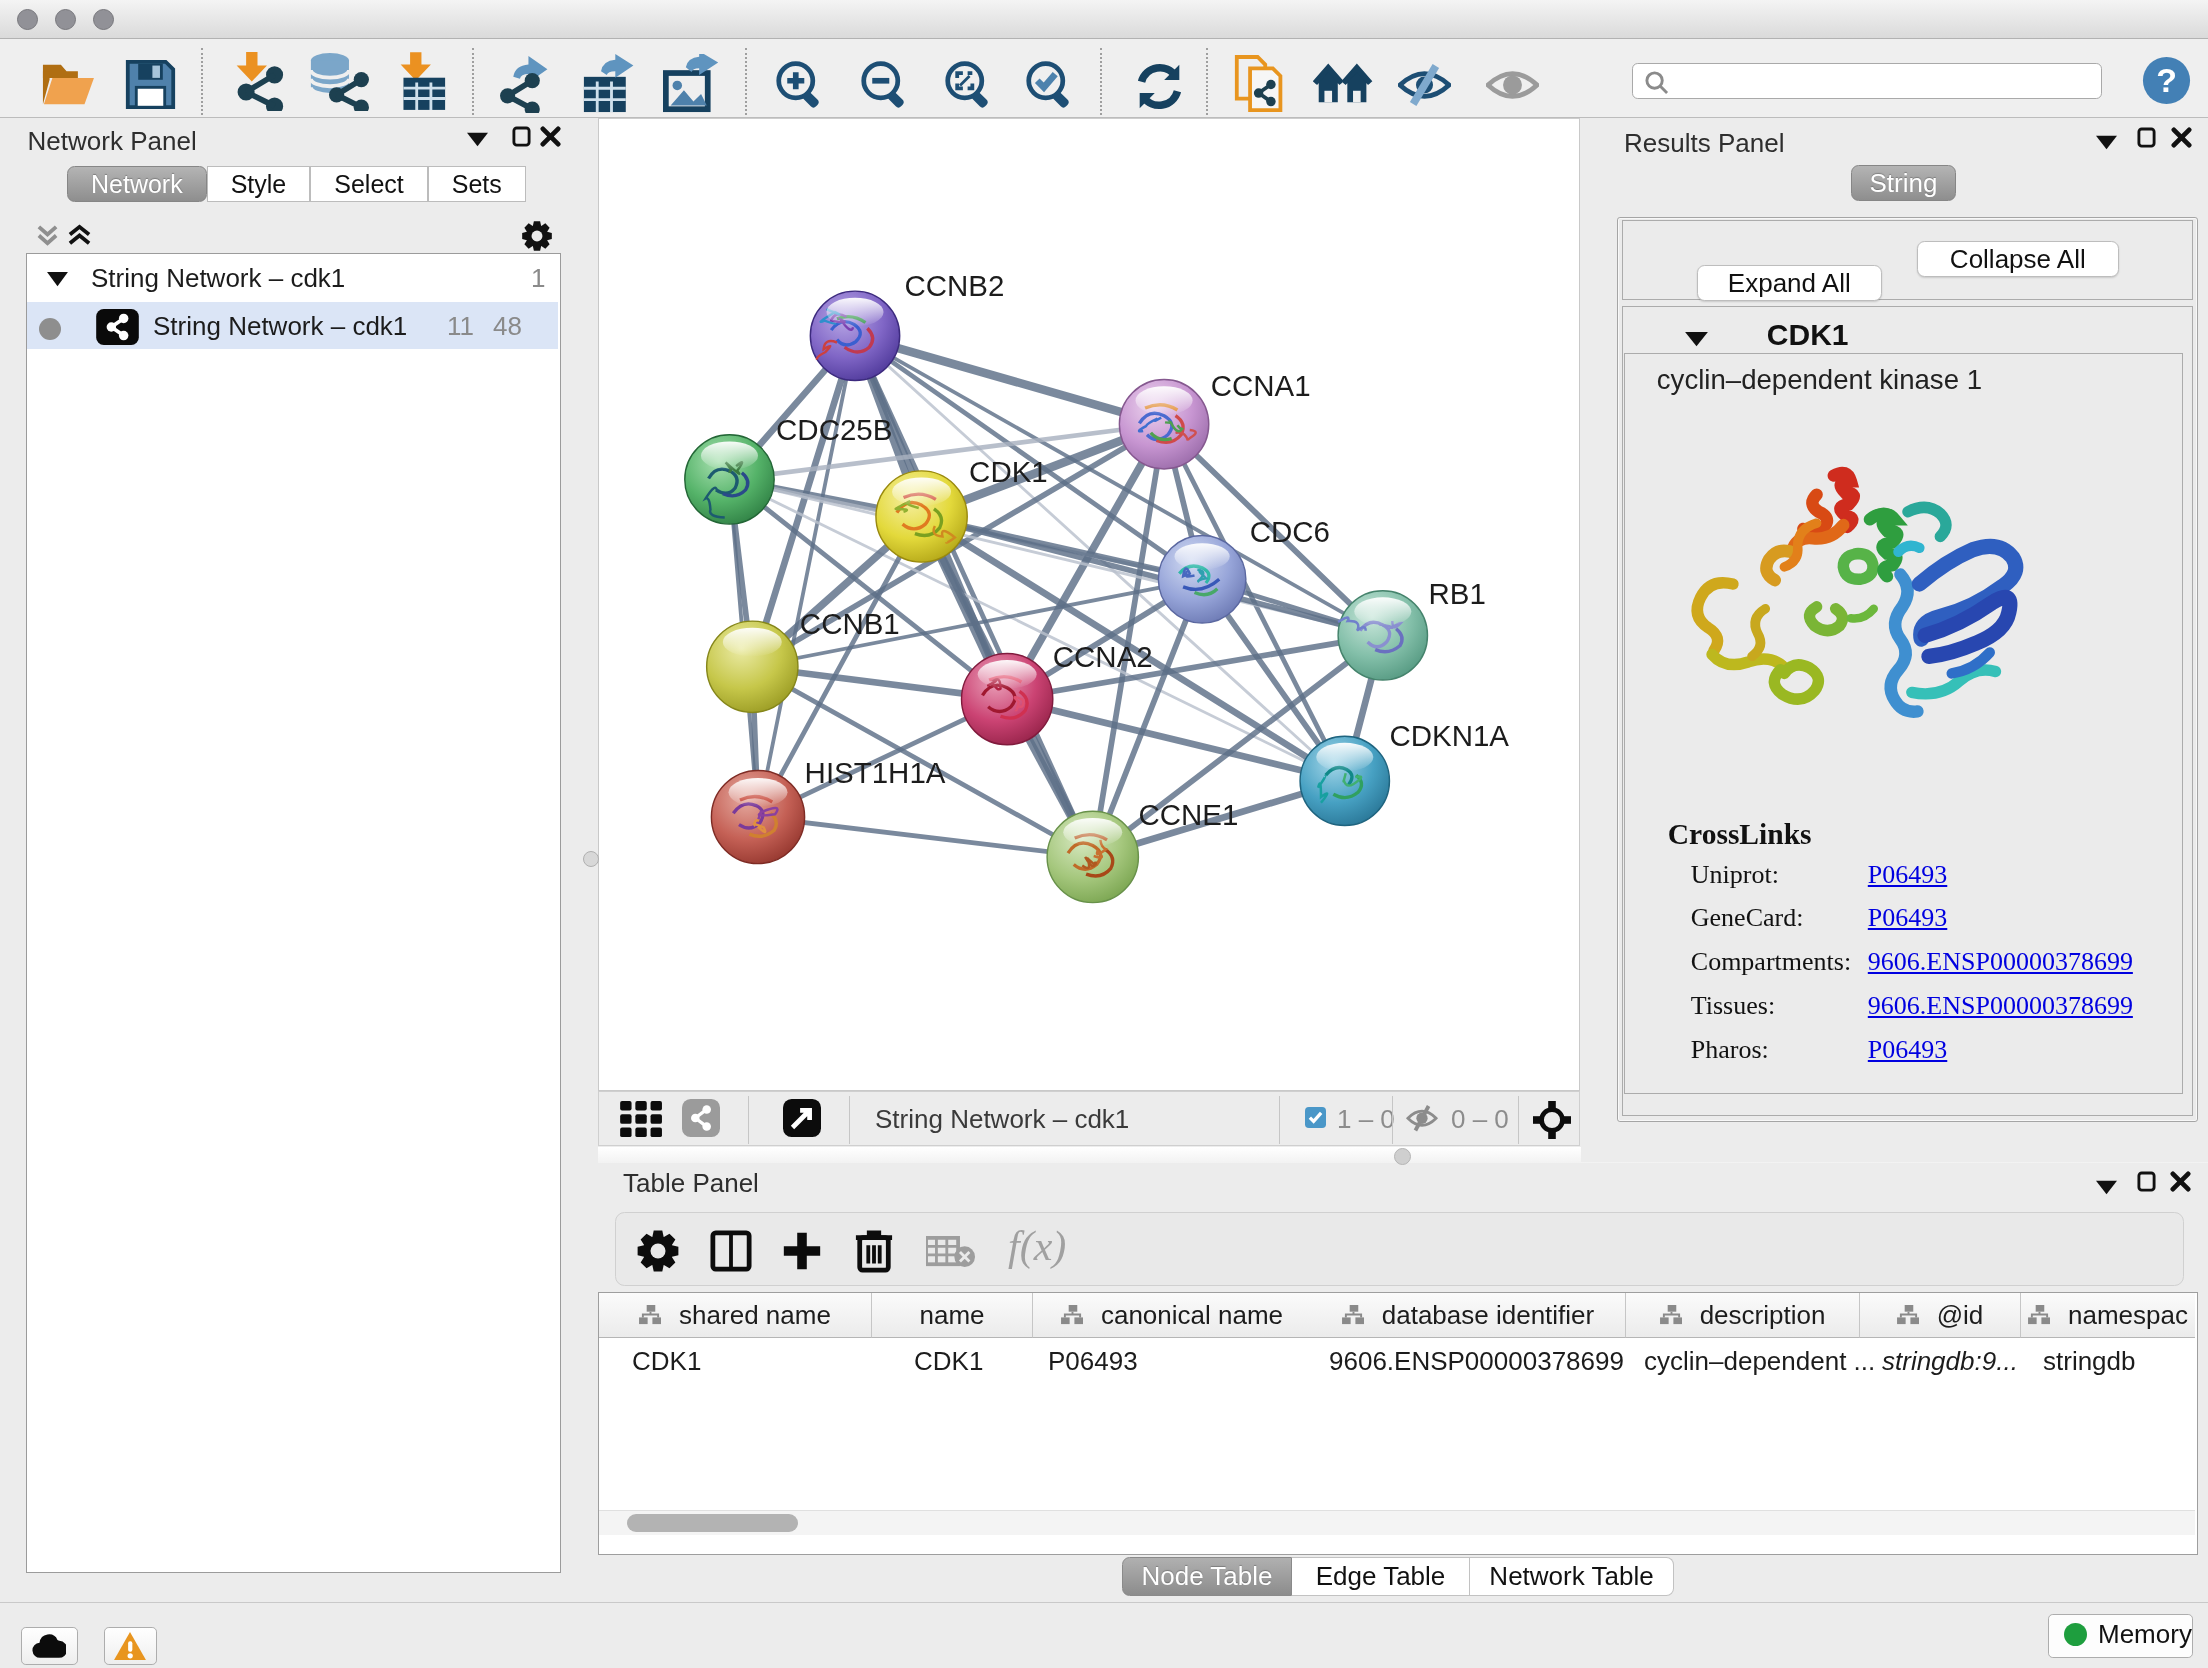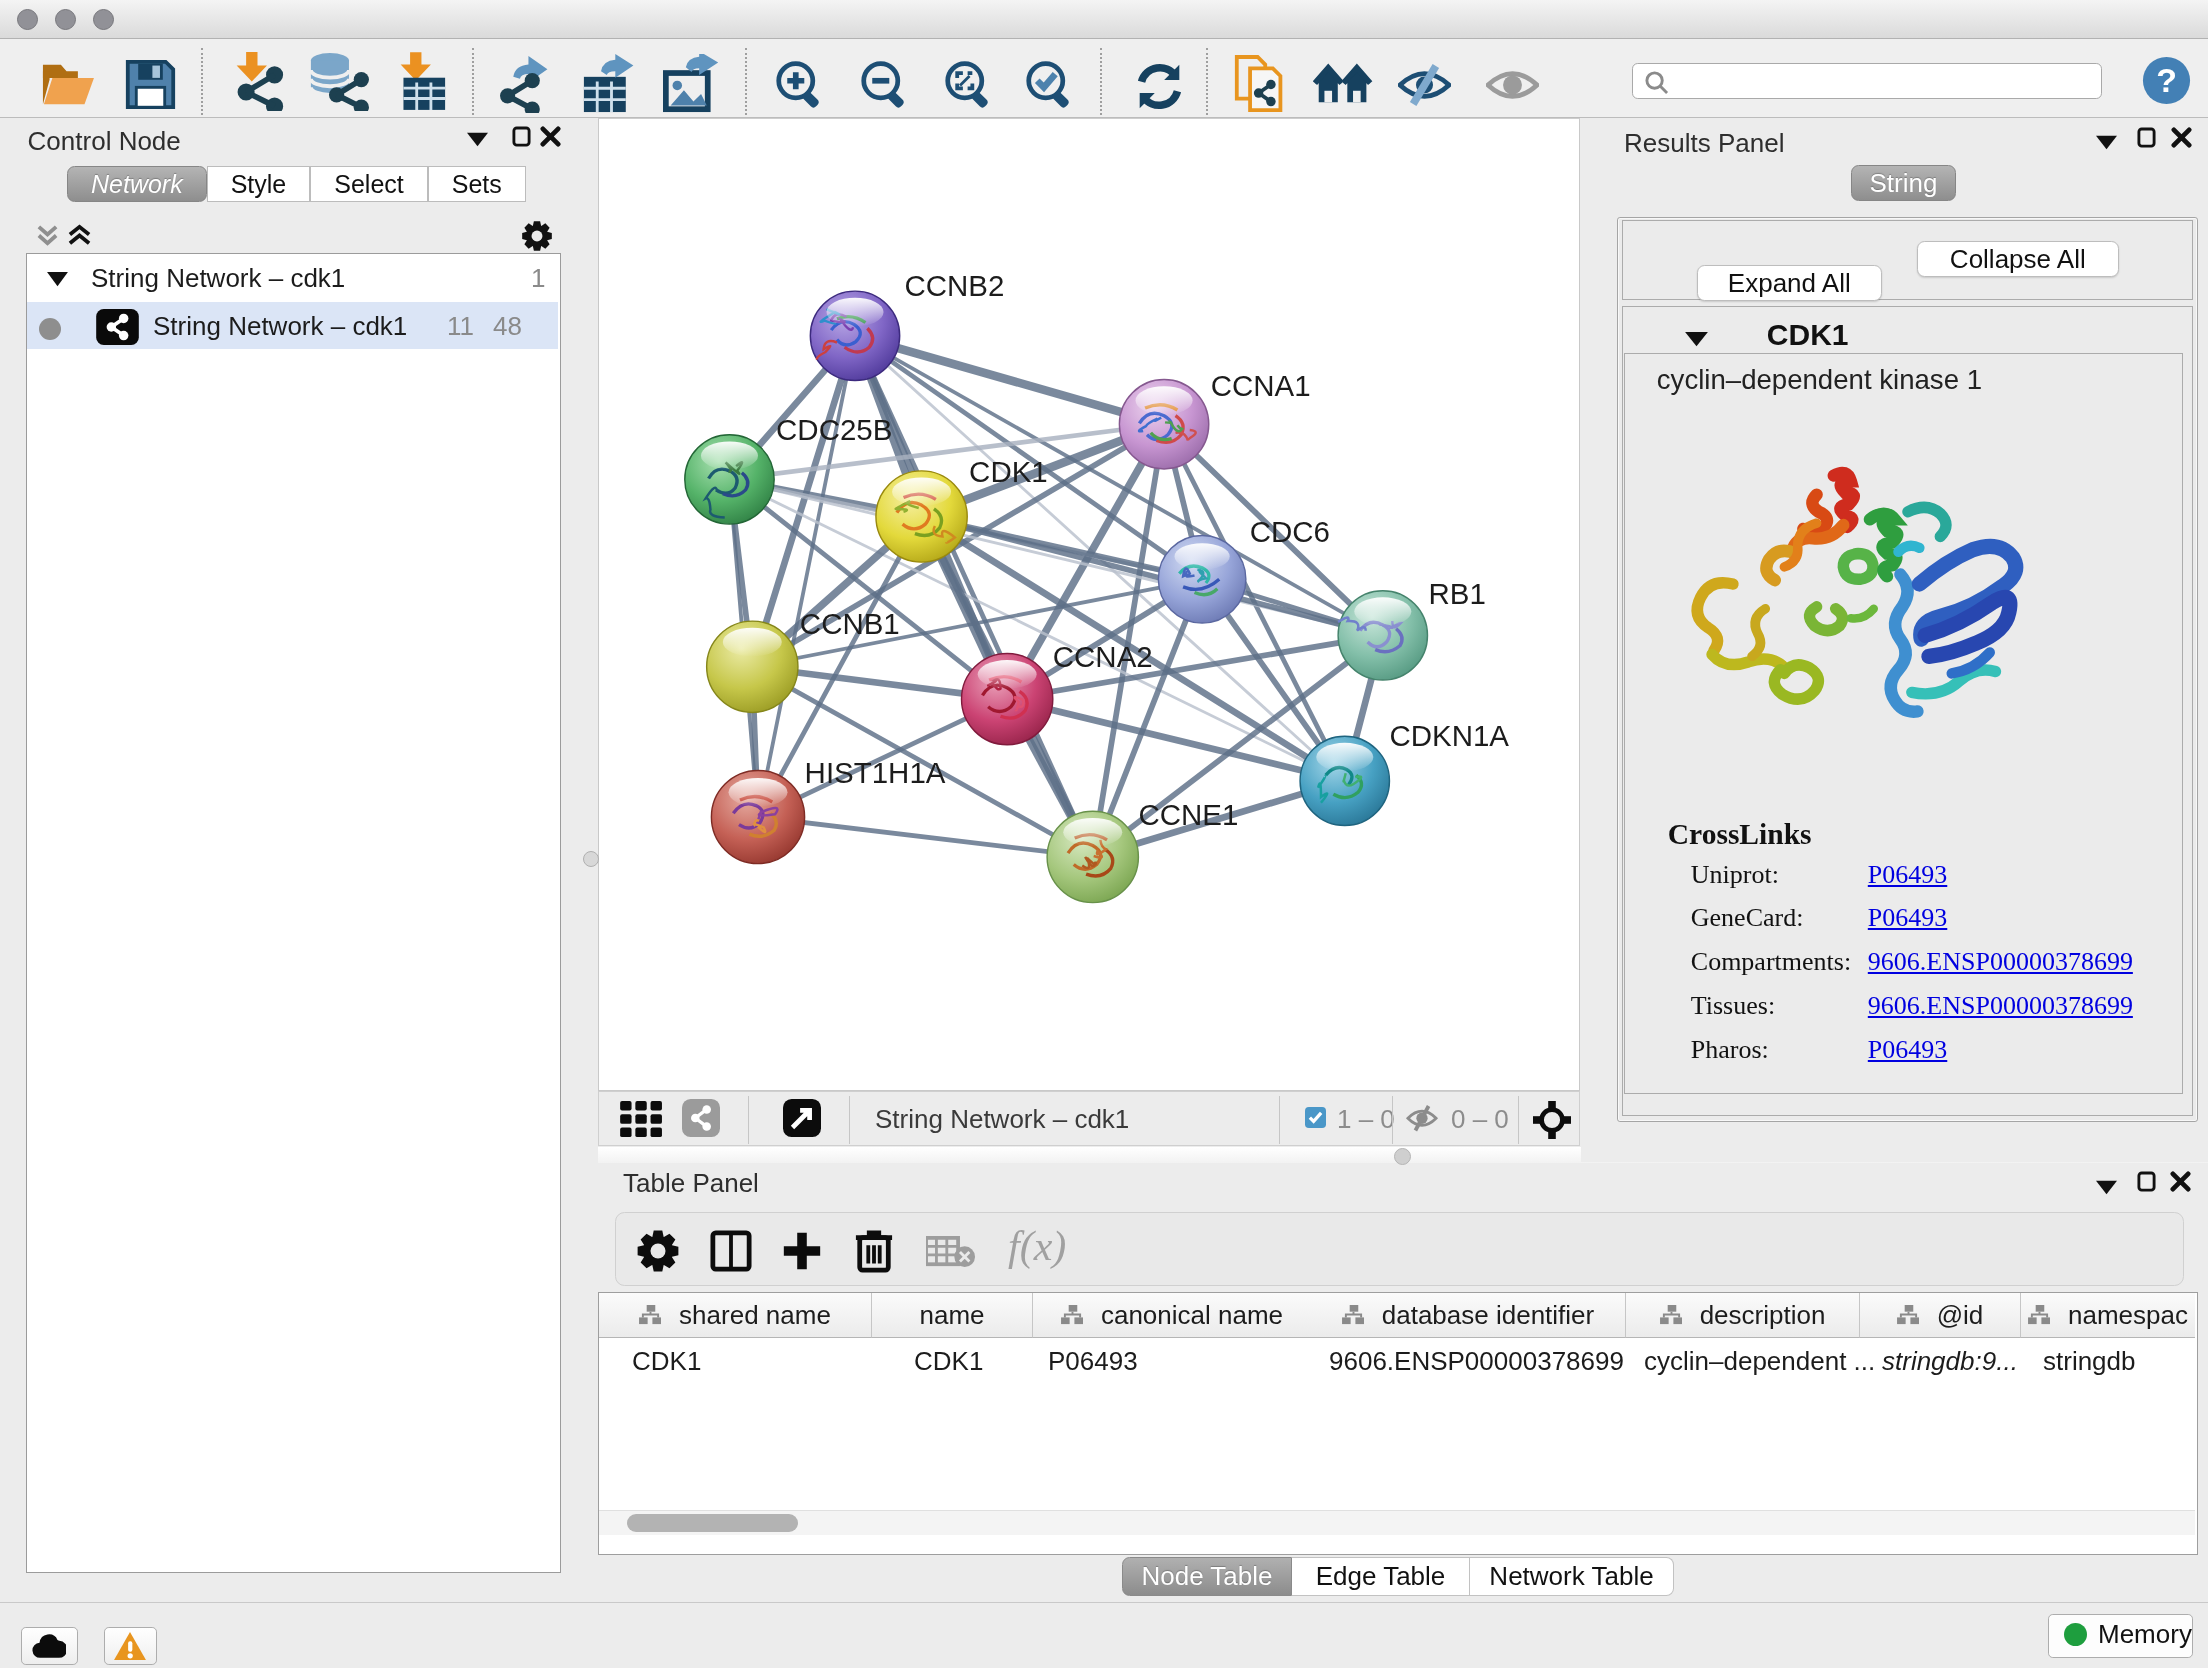--- a/index.html
+++ b/index.html
@@ -21,21 +21,21 @@
 .ticon { position:absolute; top:9.5px; }
 .tsep { position:absolute; top:8.6px; width:0; height:67px; border-left:2.9px dotted #9f9f9f; }
 
 
 #cpanel { position:absolute; left:0; top:118px; width:597px; height:1469px; background:#ececec; }
 .ptitle { font-size:26px; color:#2e2e2e; }
 #cptabs { position:absolute; left:67px; top:48px; height:36px; }
 .tab { display:inline-block; height:36px; line-height:34px; padding:0 23px; font-size:25px;
   background:#fff; border:1px solid #bcbcbc; color:#111; vertical-align:top; }
 .tab.active { background:linear-gradient(#b4b4b4,#8e8e8e); color:#fff; border-color:#868686;
-  border-radius:7.6px; text-shadow:0 -1px 1px rgba(0,0,0,0.25);font-style:italic; }
+  border-radius:7.6px; text-shadow:0 -1px 1px rgba(0,0,0,0.25); }
 #nethead { position:absolute; left:19px; top:96px; width:559px; height:40px; }
 #netlist { position:absolute; left:26px; top:135px; width:535px; height:1320px;
   background:#fff; border:1.9px solid #9b9b9b; }
 .nrow { position:absolute; left:0; width:531px; height:47px; font-size:26px; color:#1c1c1c; }
 .numgray { position:absolute; color:#8a8a8a; font-size:26px; }
 
 
 #canvas { position:absolute; left:598px; top:118px; width:982px; height:973px;
   background:#fff; border:1.9px solid #c9c9c9; border-top:1px solid #cdcdcd; }
 #canvasbar { position:absolute; left:598px; top:1091px; width:982px; height:55px;
@@ -223,21 +223,21 @@
       </svg>
     </div>
 
     <svg class="ticon" style="left:2142px; top:17px;" width="49" height="49" viewBox="0 0 52 52">
       <circle cx="26" cy="26" r="25" fill="#4380b5"></circle>
       <text x="26" y="38" text-anchor="middle" font-family="Liberation Sans, sans-serif" font-size="36" font-weight="bold" fill="#fff">?</text>
     </svg>
   </div>
 
   <div id="cpanel">
-    <div class="ptitle abs" style="left:27.6px; top:7.6px;">Control Node</div>
+    <div class="ptitle abs" style="left:27.6px; top:7.6px;">Network Panel</div>
     <svg class="abs" style="left:465px; top:10.5px;" width="25" height="21" viewBox="0 0 26 22">
         <path d="M2 4 H24 L13 18 Z" fill="#111"></path>
       </svg>
     <svg class="abs" style="left:512px; top:6.7px;" width="19" height="23" viewBox="0 0 20 24">
         <rect x="2" y="3" width="16" height="18" rx="3" fill="none" stroke="#111" stroke-width="3"></rect>
       </svg>
     <svg class="abs" style="left:540px; top:6.7px;" width="21" height="23" viewBox="0 0 22 24">
         <path d="M3 4 L19 20 M19 4 L3 20" stroke="#111" stroke-width="5" stroke-linecap="round"></path>
       </svg>
     <div id="cptabs">

